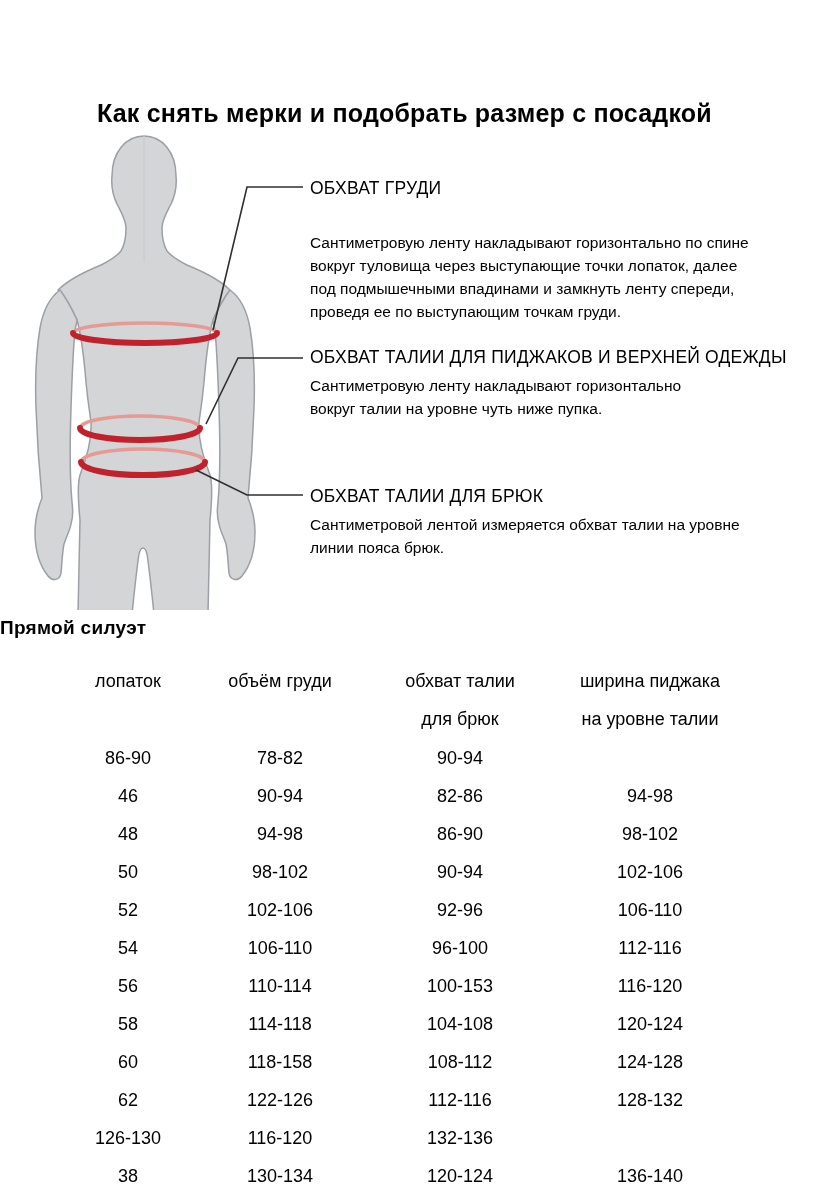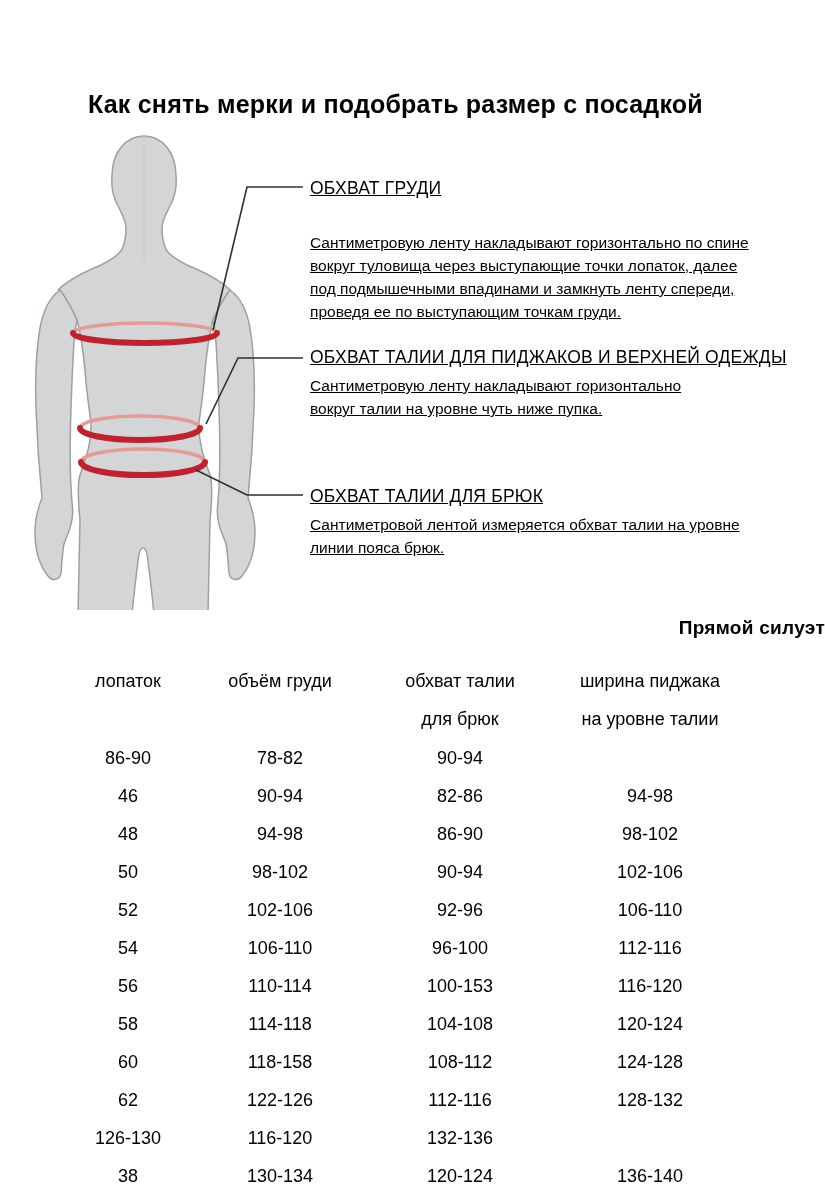--- a/index.html
+++ b/index.html
@@ -1,40 +1,40 @@
 <!DOCTYPE html>
 <html style="--band-red: #c1212c; --band-red-light: #e59a94; --silhouette-fill: #d3d5d7; --silhouette-outline: #9ba0a5; --leader-line: #2f2f2f;"><head>
 <meta charset="utf-8">
 <style>
   html,body{margin:0;padding:0;background:#fff;}
   .page{
     position:relative;width:825px;height:1200px;overflow:hidden;background:#ffffff;
     font-family:"Liberation Sans","DejaVu Sans",sans-serif;color:#000;
   }
   .title{
-    position:absolute;left:80px;top:82px;margin:8px;
+    position:absolute;left:80px;top:82px;margin:17px;
     font-size:25px;font-weight:bold;letter-spacing:.2px;white-space:nowrap;
   }
   .figure{position:absolute;left:0;top:130px;width:825px;height:480px;}
   .silhouette{fill:var(--silhouette-fill,#d3d5d7);stroke:var(--silhouette-outline,#9ba0a5);stroke-width:1.5;}
   .seam{fill:none;stroke:#c6c9cb;stroke-width:1;}
   .band-light{fill:none;stroke:var(--band-red-light,#e59a94);stroke-width:3.5;}
   .band-dark{fill:none;stroke:var(--band-red,#c1212c);stroke-width:6;stroke-linecap:round;}
   .leader{fill:none;stroke:var(--leader-line,#2f2f2f);stroke-width:1.6;}
-  .measure-block{position:absolute;left:310px;text-decoration:underline;}
+  .measure-block{position:absolute;left:310px;}
   .m1{top:178px;}
   .m2{top:347px;}
   .m3{top:486px;}
   .m-label{font-size:17.5px;line-height:20px;white-space:nowrap;letter-spacing:.2px;}
   .m-desc{font-size:15.5px;line-height:23px;margin-top:7px;}
   .m1 .m-desc{width:448px;margin-top:33px;}
   .m2 .m-desc{width:402px;}
   .m3 .m-desc{width:465px;}
   .section-title{
-    position:absolute;top:617px;left:0;width:825px;text-align:right;
+    position:absolute;top:617px;left:0;width:825px;text-align:left;
     font-size:19px;font-weight:bold;letter-spacing:.3px;
   }
   .size-table{position:absolute;left:70px;top:662px;width:684px;font-size:18px;}
   .grid{display:grid;grid-template-columns:116px 188px 172px 208px;text-align:center;}
   .grid > div{height:38px;line-height:38px;}
   .tbody{margin-top:1px;}
 </style>
 </head>
 <body>
 

